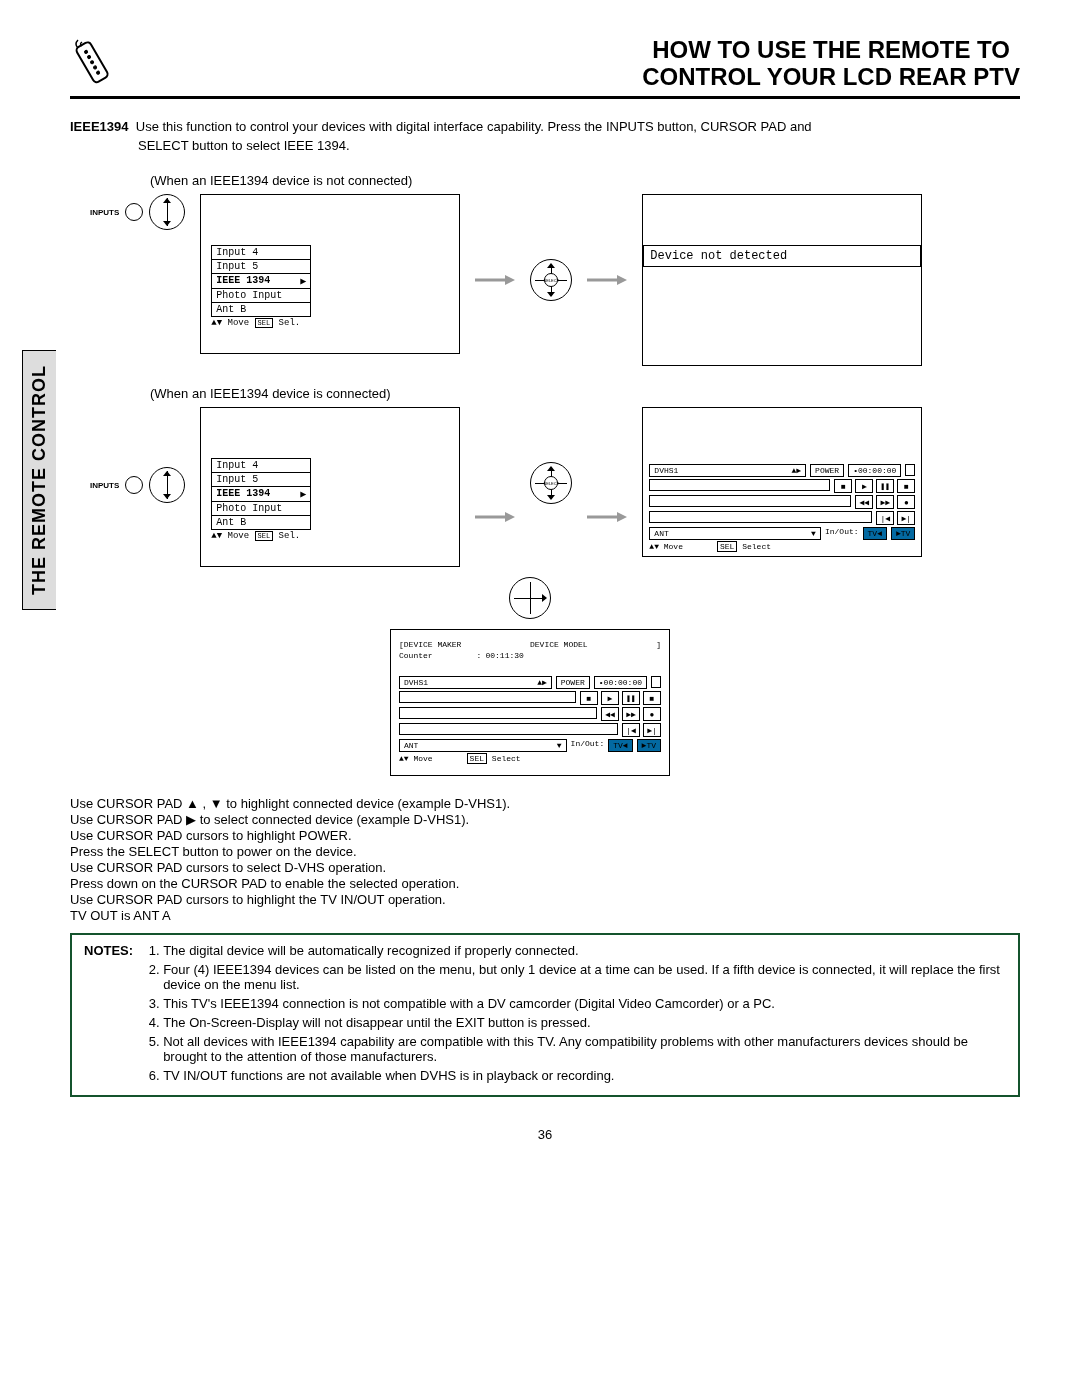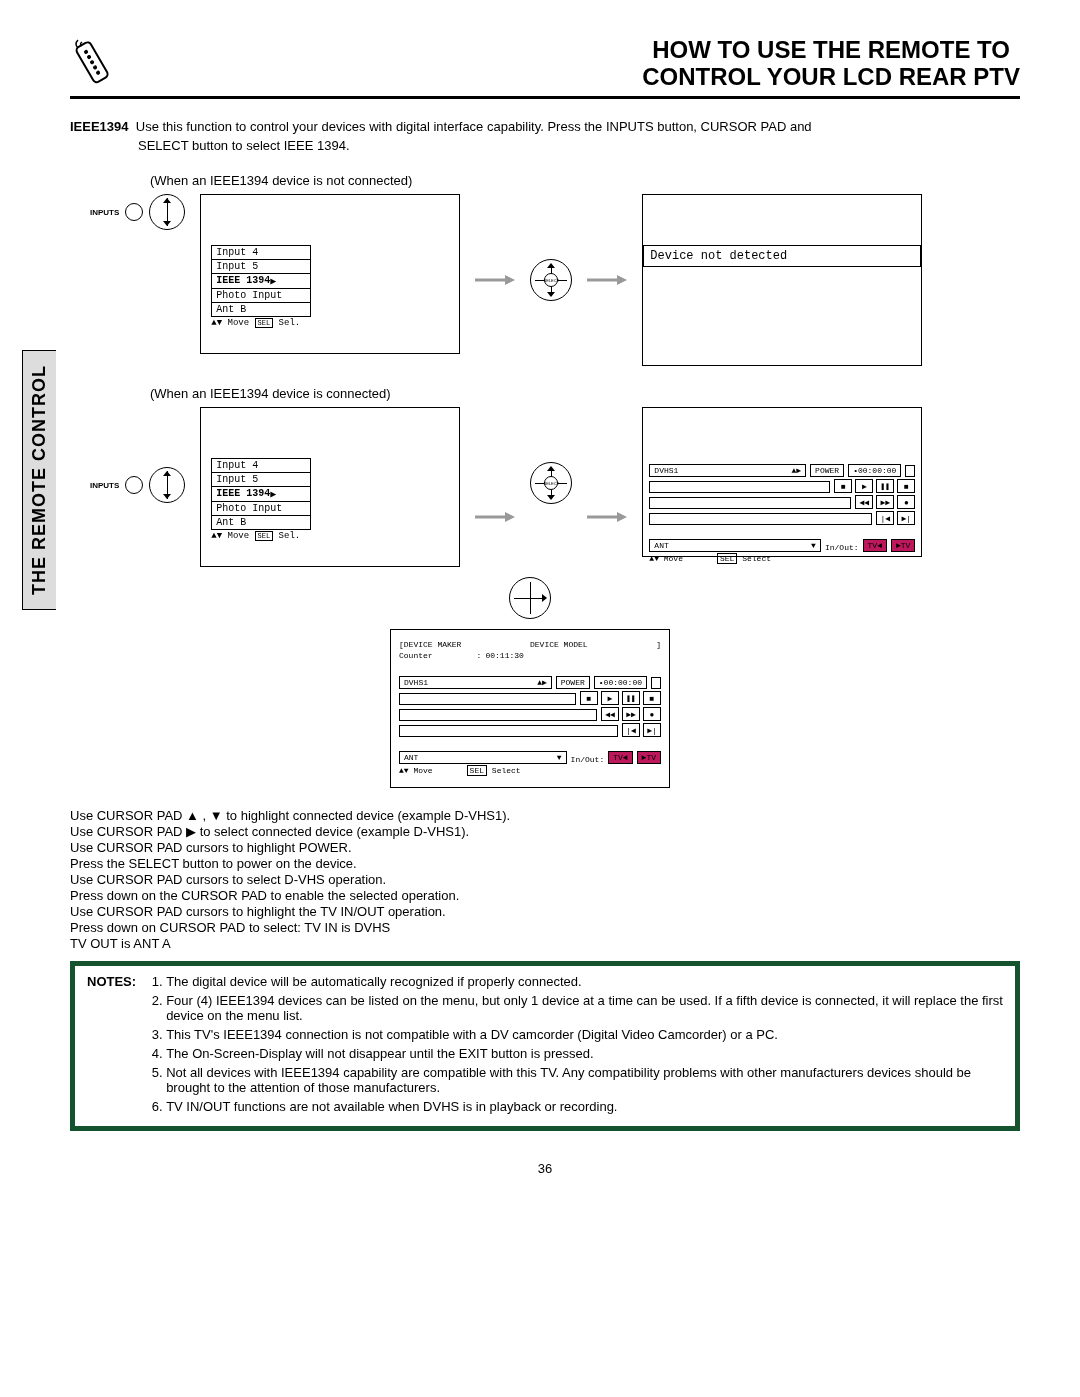--- a/index.html
+++ b/index.html
@@ -99,47 +99,47 @@
     font-family:"Courier New",monospace;font-size:10px;
     position:relative;
   }
   .osd-row {
     border:1px solid #000;
     padding:1px 4px;
     margin-bottom:-1px;
     white-space:nowrap;
     width:100px;
   }
-  .osd-row.sel { font-weight:bold; display:flex;}
+  .osd-row.sel { font-weight:bold; display:flex;justify-content:space-between;}
   .osd-foot { margin-top:2px; font-size:9px; }
   .big-osd {
     border:1px solid #000;
     width:280px;height:172px;
     font-family:"Courier New",monospace;font-size:9px;
     padding:0;
     position:relative;
   }
   .msg-box { border:1px solid #000;padding:3px 6px;margin-top:50px;font-size:12px;}
   .ctrl-osd {
     border:1px solid #000;
     width:280px;height:150px;
     font-family:"Courier New",monospace;font-size:8px;
     padding:6px;
   }
-  .ctrl-row { display:flex;align-items:flex-end;margin-bottom:2px;gap:4px;}
+  .ctrl-row { display:flex;align-items:flex-start;margin-bottom:2px;gap:4px;}
   .bx { border:1px solid #000;padding:1px 4px;min-height:12px;font-size:8px;display:inline-flex;align-items:center;justify-content:center;}
   .wide { flex:1; }
   .mini-icons { display:flex;gap:3px;}
   .mini-icons .ic { width:18px;height:14px;border:1px solid #000;display:inline-flex;align-items:center;justify-content:center;font-size:8px;}
-  .grey-ic { background:#be185d;margin-top:12px; }
+  .grey-ic { background:#0369a1; }
   .instr { margin:20px 0 10px 0; }
   .instr p { margin:0 0 1px 0; }
   .indent { margin-left:240px; }
   .notes-box {
-    border:5px solid #14532d;
+    border:2px solid #14532d;
     padding:8px 12px;
     margin-top:10px;
     display:flex;gap:14px;
   }
   .notes-label { font-weight:bold; }
   .notes-list { margin:0;padding:0 0 0 16px; }
   .notes-list li { margin-bottom:4px; }
   .page-num { text-align:center;margin-top:30px;font-size:13px;}
   .detail-box {
     border:1px solid #000;
@@ -386,21 +386,20 @@
   </div>
 
   <div class="instr">
     <p>Use CURSOR PAD ▲ , ▼ to highlight connected device (example D-VHS1).</p>
     <p>Use CURSOR PAD  ▶  to select connected device (example D-VHS1).</p>
     <p>Use CURSOR PAD cursors to highlight POWER.</p>
     <p>Press the SELECT button to power on the device.</p>
     <p>Use CURSOR PAD cursors to select D-VHS operation.</p>
     <p>Press down on the CURSOR PAD to enable the selected operation.</p>
     <p>Use CURSOR PAD cursors to highlight the TV IN/OUT operation.</p>
-    <p>Press down on CURSOR PAD to select: TV IN is DVHS</p>
     <p class="indent">TV OUT is ANT A</p>
   </div>
 
   <div class="notes-box">
     <span class="notes-label">NOTES:</span>
     <ol class="notes-list">
       <li>The digital device will be automatically recognized if properly connected.</li>
       <li>Four (4) IEEE1394 devices can be listed on the menu, but only 1 device at a time can be used.  If a fifth device is connected, it will replace the first device on the menu list.</li>
       <li>This TV's IEEE1394 connection is not compatible with a DV camcorder (Digital Video Camcorder) or a PC.</li>
       <li>The On-Screen-Display will not disappear until the EXIT button is pressed.</li>

